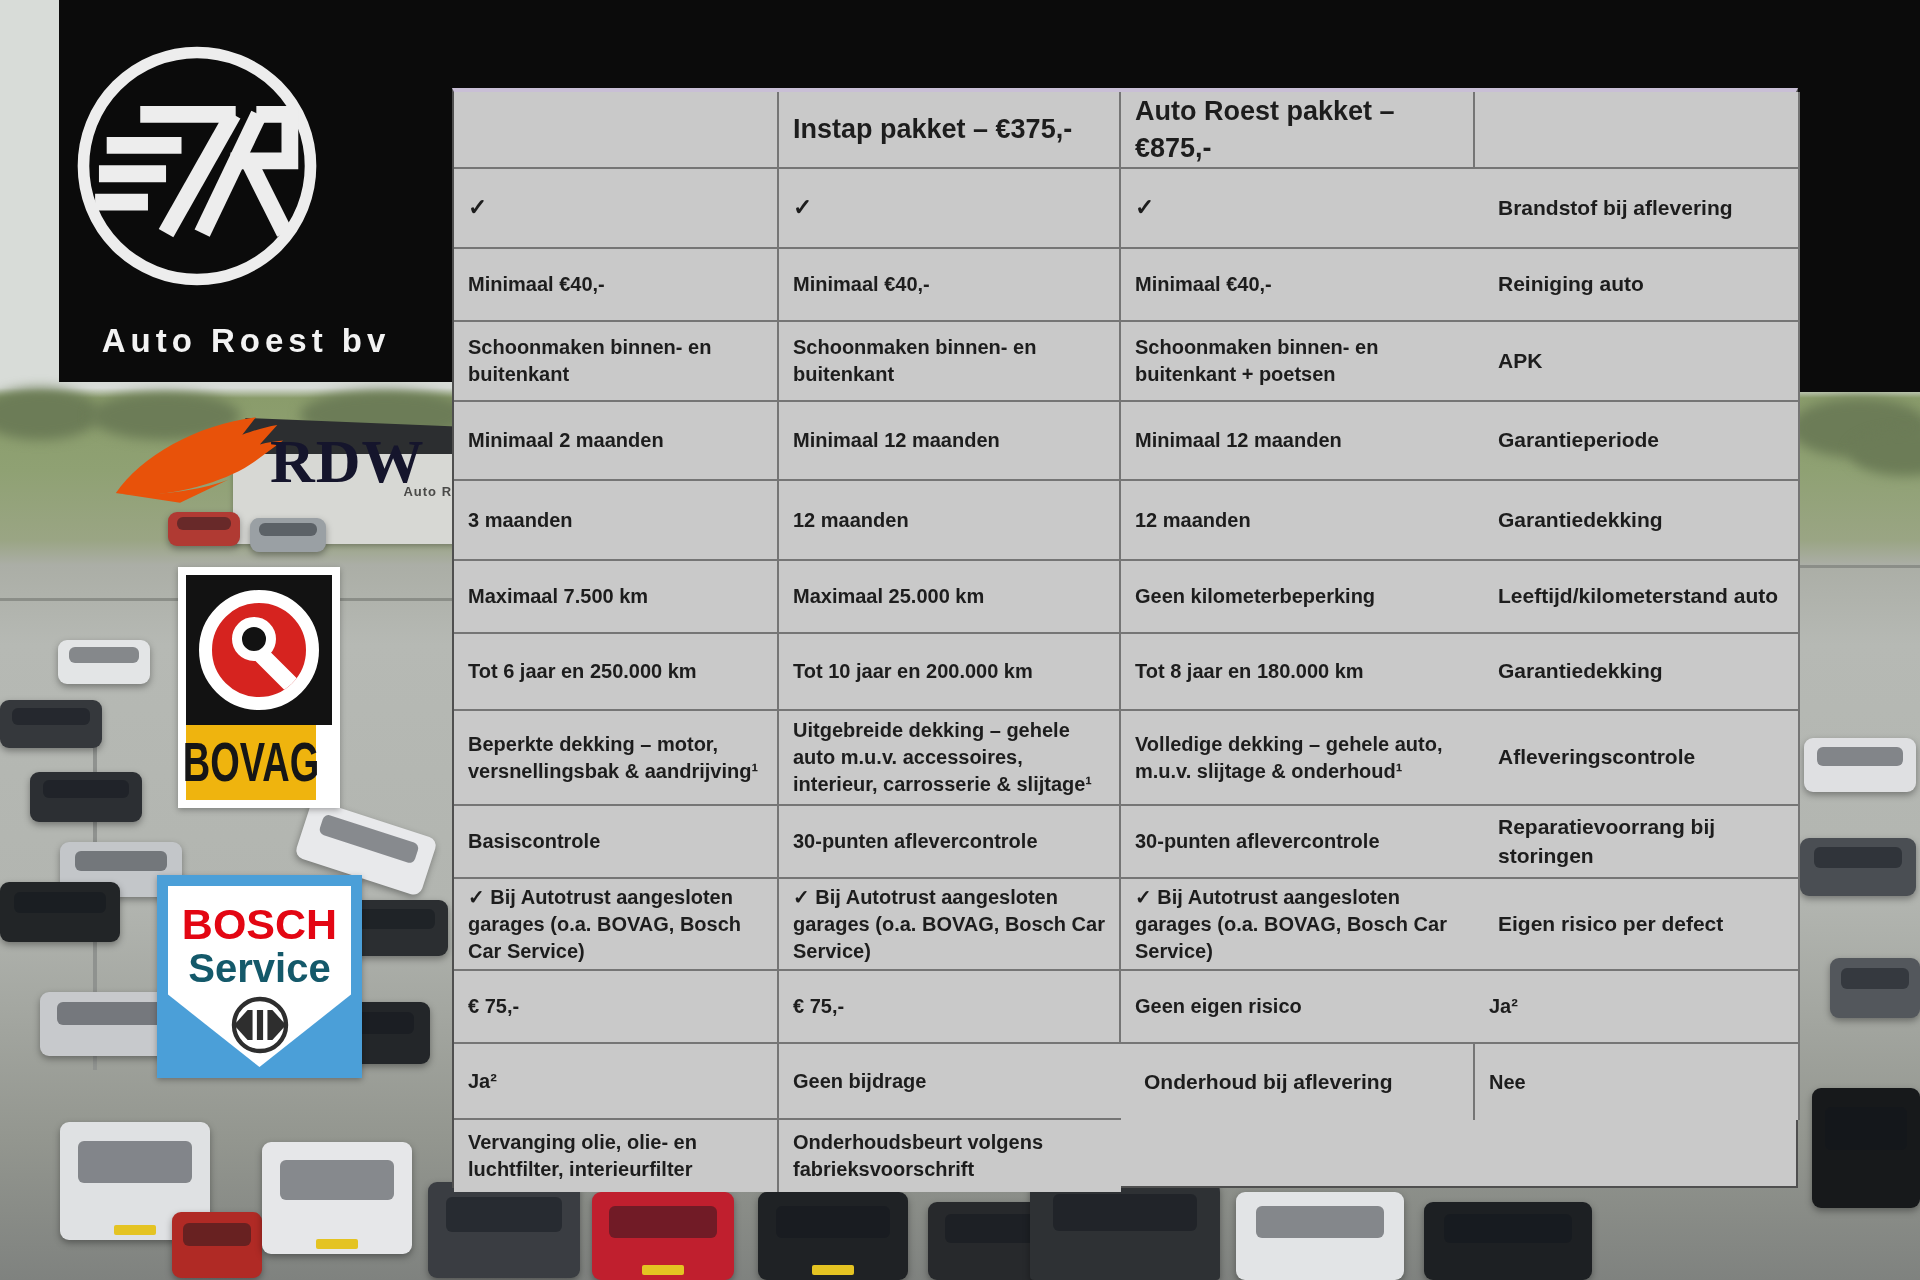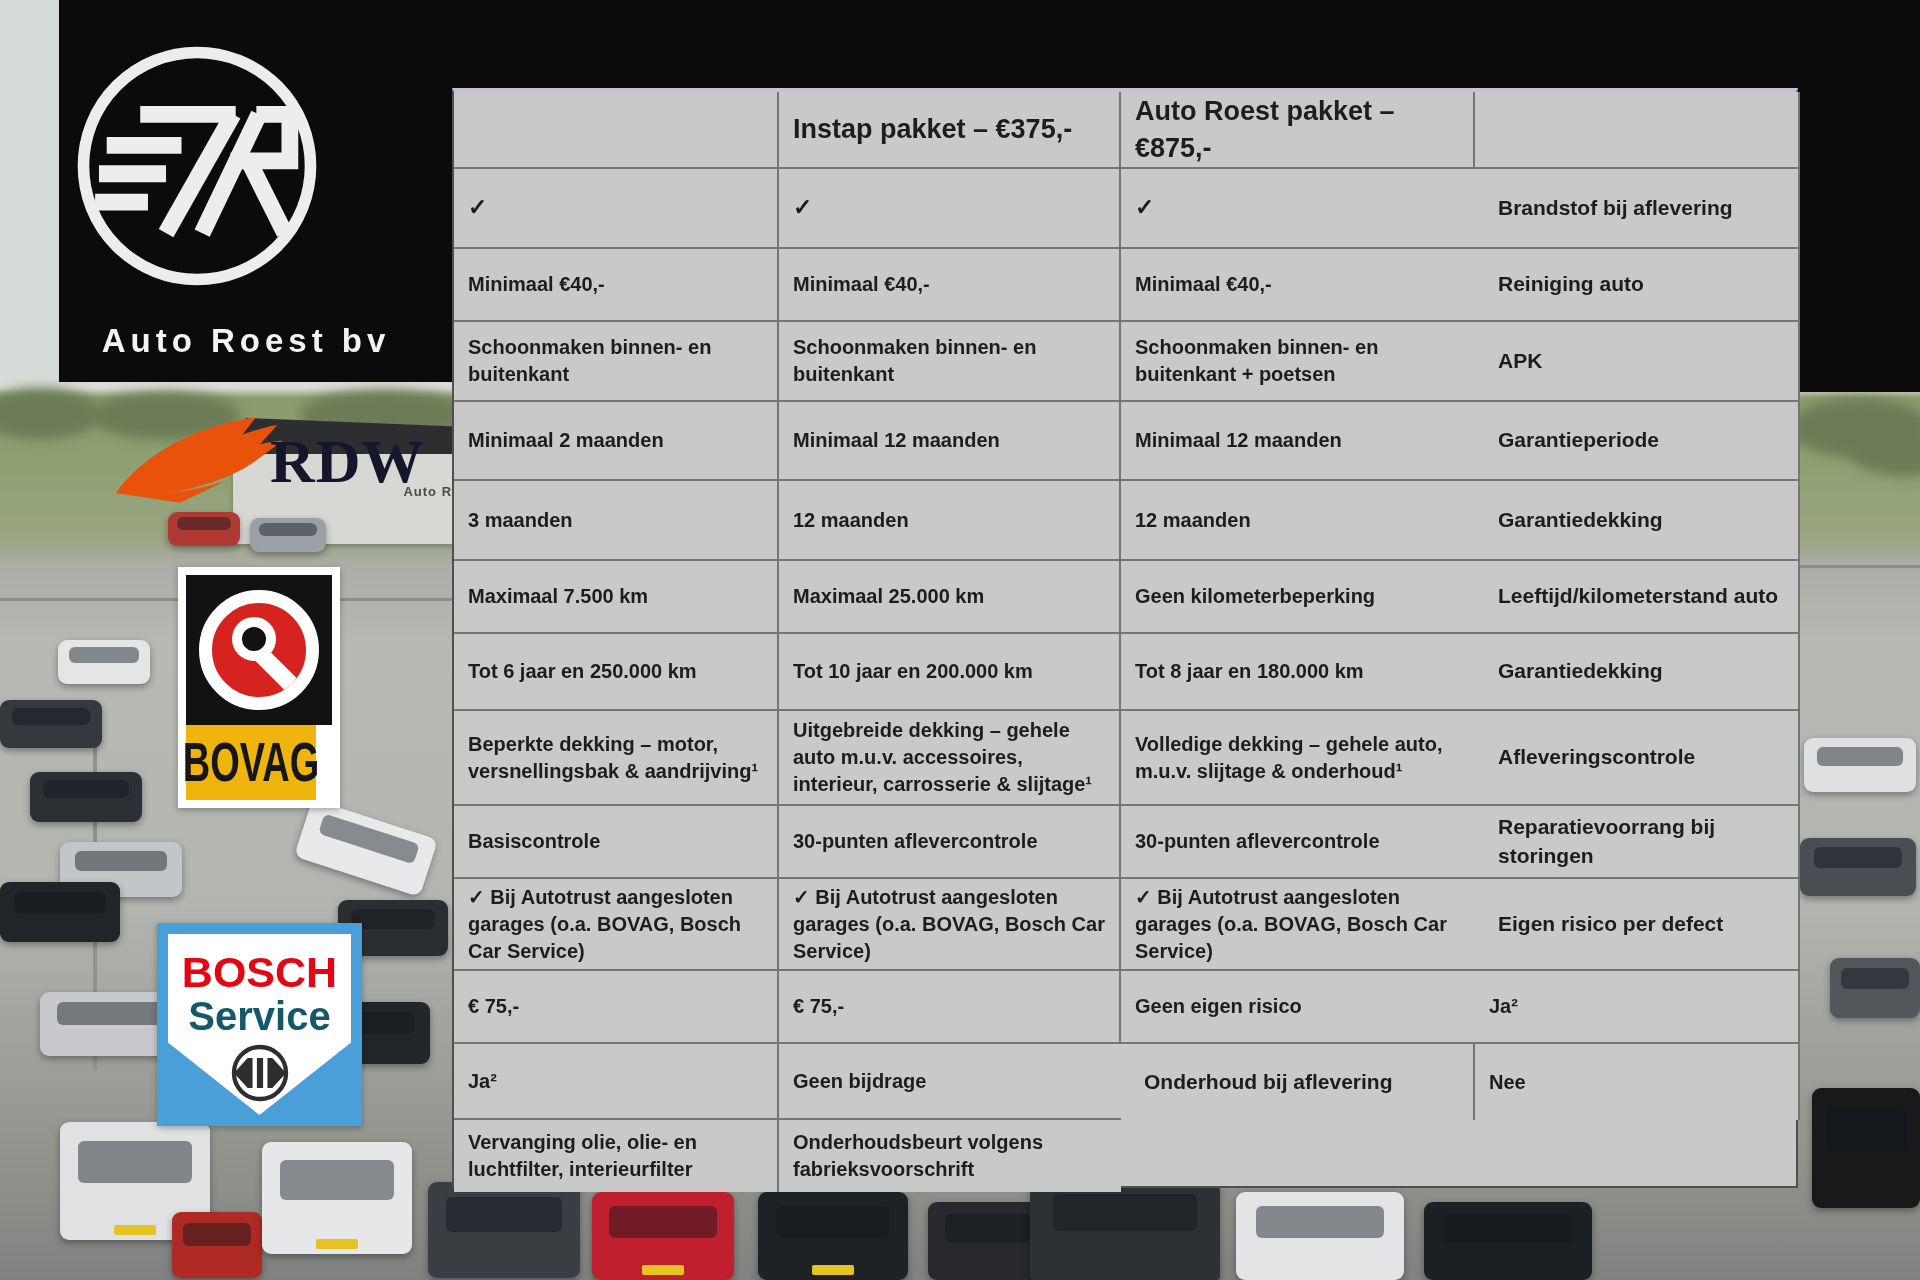--- a/index.html
+++ b/index.html
@@ -43,21 +43,21 @@
   }
   
   .bovag{position:absolute;left:178px;top:567px;width:162px;height:241px;background:#fff;padding:0;z-index:3;box-shadow:0 2px 6px rgba(0,0,0,.3);}
   .bovag-top{position:absolute;left:8px;top:8px;width:146px;height:150px;background:#121212;}
   .bovag-ring{position:absolute;left:50%;top:50%;transform:translate(-50%,-50%);width:94px;height:94px;border:13px solid #fff;border-radius:50%;background:#d6231f;overflow:hidden;}
   .bovag-eye{position:absolute;left:20px;top:14px;width:24px;height:24px;border:10px solid #fff;border-radius:50%;background:#121212;}
   .bovag-handle{position:absolute;left:44px;top:38px;width:64px;height:17px;background:#fff;transform:rotate(45deg);transform-origin:left center;border-radius:2px;}
   .bovag-band{position:absolute;left:8px;top:158px;width:130px;height:75px;background:#efb40e;display:flex;align-items:center;justify-content:center;}
   .bovag-band span{font-weight:900;font-size:38px;letter-spacing:0px;color:#161616;transform:scaleY(1.45);}
   
-  .bosch{position:absolute;left:157px;top:875px;width:205px;height:203px;background:#4b9fd8;z-index:3;box-shadow:0 2px 6px rgba(0,0,0,.3);margin-top:48px;}
+  .bosch{position:absolute;left:157px;top:875px;width:205px;height:203px;background:#4b9fd8;z-index:3;box-shadow:0 2px 6px rgba(0,0,0,.3);}
   .bosch-shield{position:absolute;left:11px;top:11px;width:183px;height:181px;background:#fff;clip-path:polygon(0 0,100% 0,100% 60%,50% 100%,0 60%);}
   .bosch-word1{position:absolute;width:100%;text-align:center;top:14px;font-weight:900;font-size:43px;color:#e30613;letter-spacing:0px;}
   .bosch-word2{position:absolute;width:100%;text-align:center;top:60px;font-weight:bold;font-size:40px;color:#14596a;}
   .bosch-arm{position:absolute;left:50%;top:108px;transform:translateX(-50%);}
   
   .pkg-table{
     position:absolute;left:452px;top:88px;width:1346px;height:1100px;z-index:3;
     display:grid;background:#c9c9c9;
     border:2px solid #4f4f4f;border-top:4px solid #c9bfd6;
     box-sizing:border-box;

